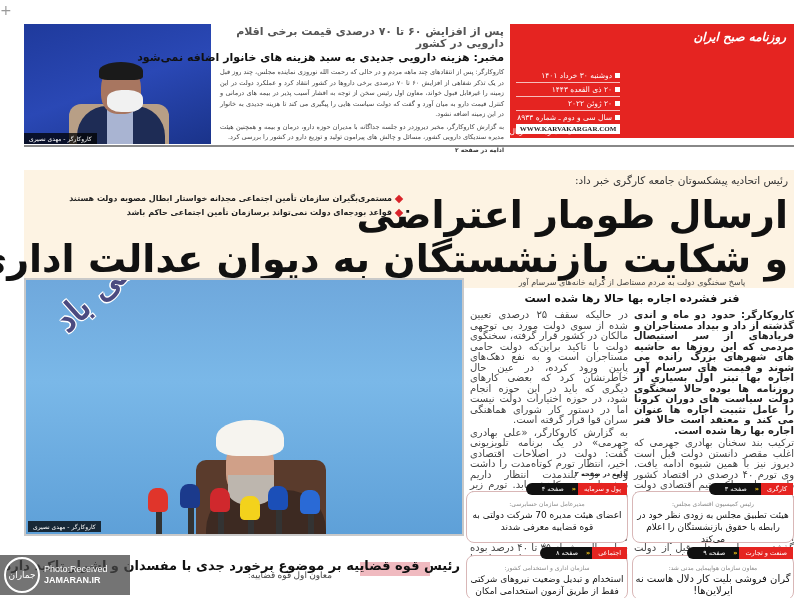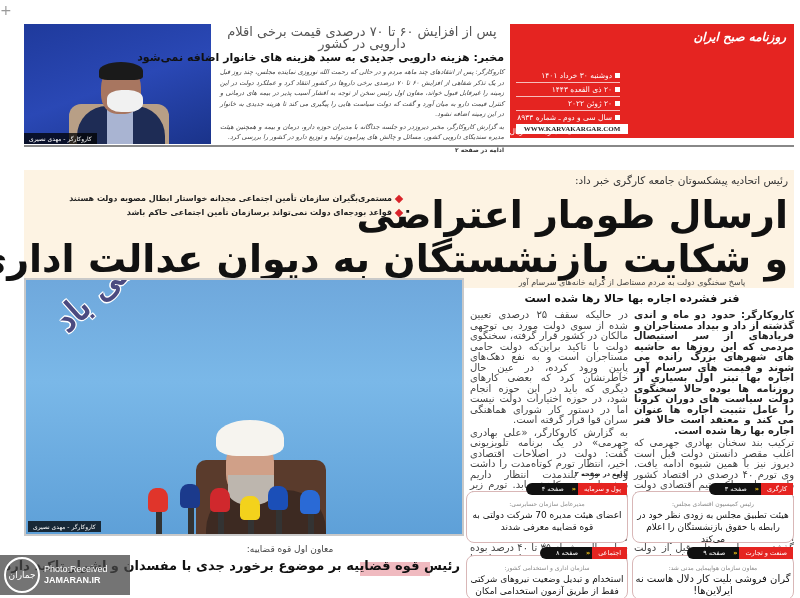--- a/index.html
+++ b/index.html
@@ -7,27 +7,27 @@
   body { position: relative; font-family: "DejaVu Sans", sans-serif; color: #222; }
   .rtl { direction: rtl; text-align: right; }
 
   
   .masthead { position: absolute; left: 510px; top: 24px; width: 284px; height: 114px; background: #e52421; }
   .mast-subtitle { position: absolute; right: 8px; top: 6px; color: #fff; font-family: "DejaVu Serif", serif; font-size: 12px; font-style: italic; font-weight: bold; }
   .mast-logo { position: absolute; right: 6px; top: 22px; color: #fff; font-family: "DejaVu Serif", serif; font-weight: bold; font-size: 58px; line-height: 1; letter-spacing: -2px; }
   .mast-info { position: absolute; left: 6px; top: 45px; width: 104px; }
   .mast-info-row { color: #fff; font-size: 7.5px; line-height: 13px; border-bottom: 1px solid rgba(255,255,255,0.7); direction: rtl; text-align: right; white-space: nowrap; }
   .mast-info-row .sq { display: inline-block; width: 5px; height: 5px; background: #fff; margin-left: 3px; vertical-align: middle; }
-  .mast-url { position: absolute; left: 6px; bottom: 4px; width: 112px; background: #fff; color: #222; font-family: "Liberation Serif", serif; font-weight: bold; font-size: 7px; text-align: center; line-height: 10px; margin-top: 8px; }
+  .mast-url { position: absolute; left: 6px; bottom: 4px; width: 104px; background: #fff; color: #222; font-family: "Liberation Serif", serif; font-weight: bold; font-size: 7px; text-align: center; line-height: 10px; margin-top: 8px; }
 
   
   .top-story { position: absolute; left: 220px; top: 26px; width: 284px; }
-  .top-kicker { font-size: 13px; color: #555; text-align: center; line-height: 12px; }
+  .top-kicker { font-size: 11px; color: #555; line-height: 12px; font-weight: bold; }
   .top-title { font-size: 11px; font-weight: bold; color: #111; text-align: center; line-height: 15px; white-space: nowrap; }
-  .top-body { font-size: 6.5px; line-height: 10.5px; color: #444; text-align: justify; margin-top: 2px; font-style: italic; }
+  .top-body { font-size: 6.5px; line-height: 10.5px; color: #444; text-align: justify; margin-top: 2px; }
   .top-more { font-size: 6px; color: #333; margin-top: 3px; font-weight: bold; }
 
   .top-photo { position: absolute; left: 24px; top: 24px; width: 187px; height: 120px; background: linear-gradient(160deg, #1f3a9c 0%, #2a48b5 50%, #1a338a 100%); overflow: hidden; }
   .person1 { position: absolute; left: 35px; top: 22px; width: 110px; height: 100px; }
   .p1-chair { position: absolute; left: 10px; top: 58px; width: 100px; height: 45px; background: #b89f86; border-radius: 12px 12px 0 0; }
   .p1-body { position: absolute; left: 18px; top: 60px; width: 88px; height: 45px; background: #1e2c55; border-radius: 30px 30px 0 0; }
   .p1-shirt { position: absolute; left: 48px; top: 62px; width: 26px; height: 40px; background: #a9b4d2; }
   .p1-head { position: absolute; left: 42px; top: 20px; width: 40px; height: 48px; background: #a87660; border-radius: 45% 45% 40% 40%; }
   .p1-hair { position: absolute; left: 40px; top: 16px; width: 44px; height: 18px; background: #1a1a1a; border-radius: 50% 50% 20% 20%; }
   .p1-mask { position: absolute; left: 48px; top: 44px; width: 36px; height: 22px; background: #f1f1f1; border-radius: 40%; }
@@ -52,21 +52,21 @@
   .cl-chair { position: absolute; left: 0; top: 40px; width: 130px; height: 90px; background: #5a3b2c; border-radius: 10px 10px 0 0; }
   .cl-robe { position: absolute; left: 10px; top: 70px; width: 120px; height: 60px; background: #3d2a22; border-radius: 40px 40px 0 0; }
   .cl-face { position: absolute; left: 30px; top: 18px; width: 48px; height: 60px; background: #d0a088; border-radius: 40%; }
   .cl-turban { position: absolute; left: 20px; top: 0; width: 68px; height: 36px; background: #f6f4ef; border-radius: 50% 50% 30% 30%; }
   .cl-beard { position: absolute; left: 32px; top: 55px; width: 46px; height: 30px; background: #bdb6ae; border-radius: 0 0 45% 45%; }
   .mics { position: absolute; left: 100px; top: 200px; width: 200px; height: 60px; }
   .mic { position: absolute; bottom: 0; width: 6px; background: #333; }
   .mic-head { position: absolute; width: 20px; height: 24px; border-radius: 40% 40% 20% 20%; }
   .big-caption { position: absolute; left: 2px; bottom: 2px; }
 
-  .big-kicker { position: absolute; left: 120px; top: 544px; width: 340px; font-size: 9px; color: #444; text-align: center; direction: rtl; }
+  .big-kicker { position: absolute; left: 120px; top: 570px; width: 340px; font-size: 9px; color: #444; text-align: center; direction: rtl; font-family: Liberation Serif, serif; }
   .big-title { position: absolute; left: 40px; top: 558px; width: 420px; font-size: 13px; font-weight: bold; color: #111; direction: rtl; text-align: right; white-space: nowrap; }
 
   
   .rent-kicker { position: absolute; left: 470px; top: 278px; width: 324px; font-size: 8px; color: #444; text-align: center; direction: rtl; }
   .rent-title { position: absolute; left: 470px; top: 292px; width: 324px; font-size: 11px; font-weight: bold; color: #111; text-align: center; direction: rtl; }
   .col { position: absolute; font-size: 10px; line-height: 10.5px; color: #444; text-align: justify; direction: rtl; }
   .col b { color: #222; }
   .col-right { left: 634px; top: 310px; width: 160px; }
   .col-left { left: 470px; top: 310px; width: 158px; }
   .col-more { position: absolute; left: 470px; top: 470px; width: 158px; font-size: 6.5px; font-weight: bold; color: #222; direction: rtl; }

